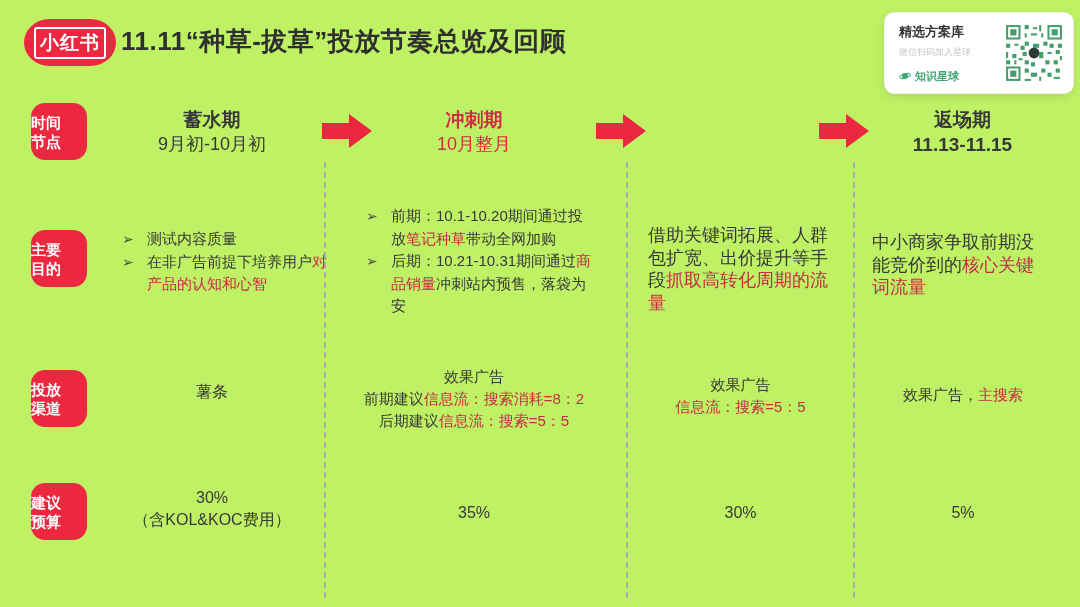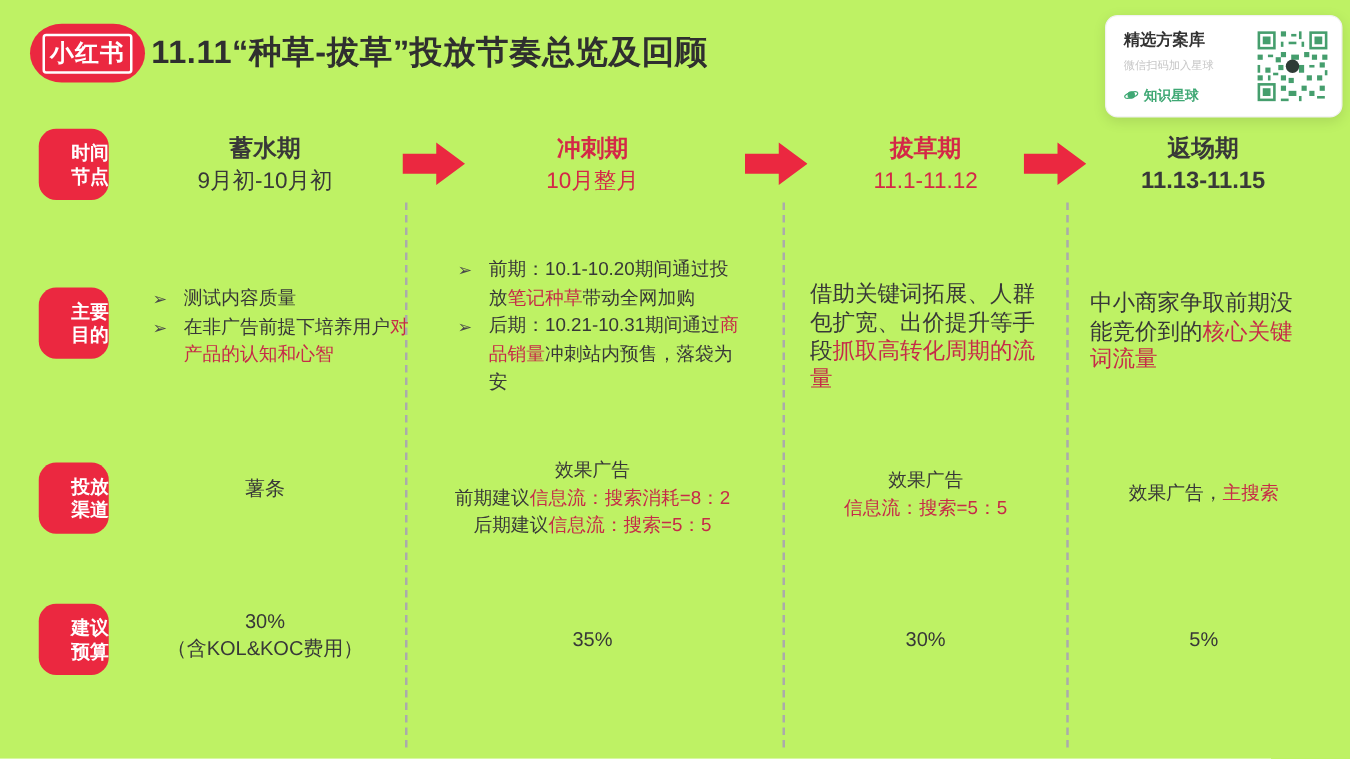--- a/index.html
+++ b/index.html
@@ -32,21 +32,21 @@
   .promo-title { font-size:13px; font-weight:bold; color:#333; margin-bottom:5px; }
   .promo-sub   { font-size:9px; color:#c6c6c6; margin-bottom:10px; }
   .promo-brand { font-size:11px; font-weight:bold; color:#3fa874; display:flex; align-items:center; gap:4px; }
   .qr { width:60px; height:60px; flex:0 0 auto; }
 
   
   .badge {
     position:absolute; left:31px; width:56px; height:57px;
     background:#eb2840; border-radius:14px; color:#fff;
     font-weight:bold; font-size:15px; line-height:19px;
-    display:flex; flex-direction:column; align-items:flex-end; justify-content:center;
+    display:flex; flex-direction:column; align-items:flex-start; justify-content:center;
     text-align:center;
   }
 
   
   .divider { position:absolute; top:162px; height:436px; width:0; border-left:2px dashed #ababab; }
   .arrow { position:absolute; top:112px; width:50px; height:38px; }
 
   .phase-head { position:absolute; top:107px; text-align:center; }
   .phase-name { font-size:19px; font-weight:bold; color:#383838; line-height:25px;text-align:center; }
   .phase-date { font-size:18px; color:#383838; line-height:25px; }
@@ -171,24 +171,20 @@
     </svg>
 
   <div class="phase-head" style="left:100px;width:224px">
     <div class="phase-name">蓄水期</div>
     <div class="phase-date">9月初-10月初</div>
   </div>
   <div class="phase-head red" style="left:334px;width:280px">
     <div class="phase-name">冲刺期</div>
     <div class="phase-date">10月整月</div>
   </div>
-  <div class="phase-head red" style="left:638px;width:205px">
-    <div class="phase-name">拔草期</div>
-    <div class="phase-date">11.1-11.12</div>
-  </div>
   <div class="phase-head bold-date" style="left:865px;width:195px">
     <div class="phase-name">返场期</div>
     <div class="phase-date">11.13-11.15</div>
   </div>
 
   <ul class="bullets" style="left:122px;top:228px;width:205px">
     <li>
       <span class="bullet-glyph">➢</span>
       <span>测试内容质量</span>
     </li>

